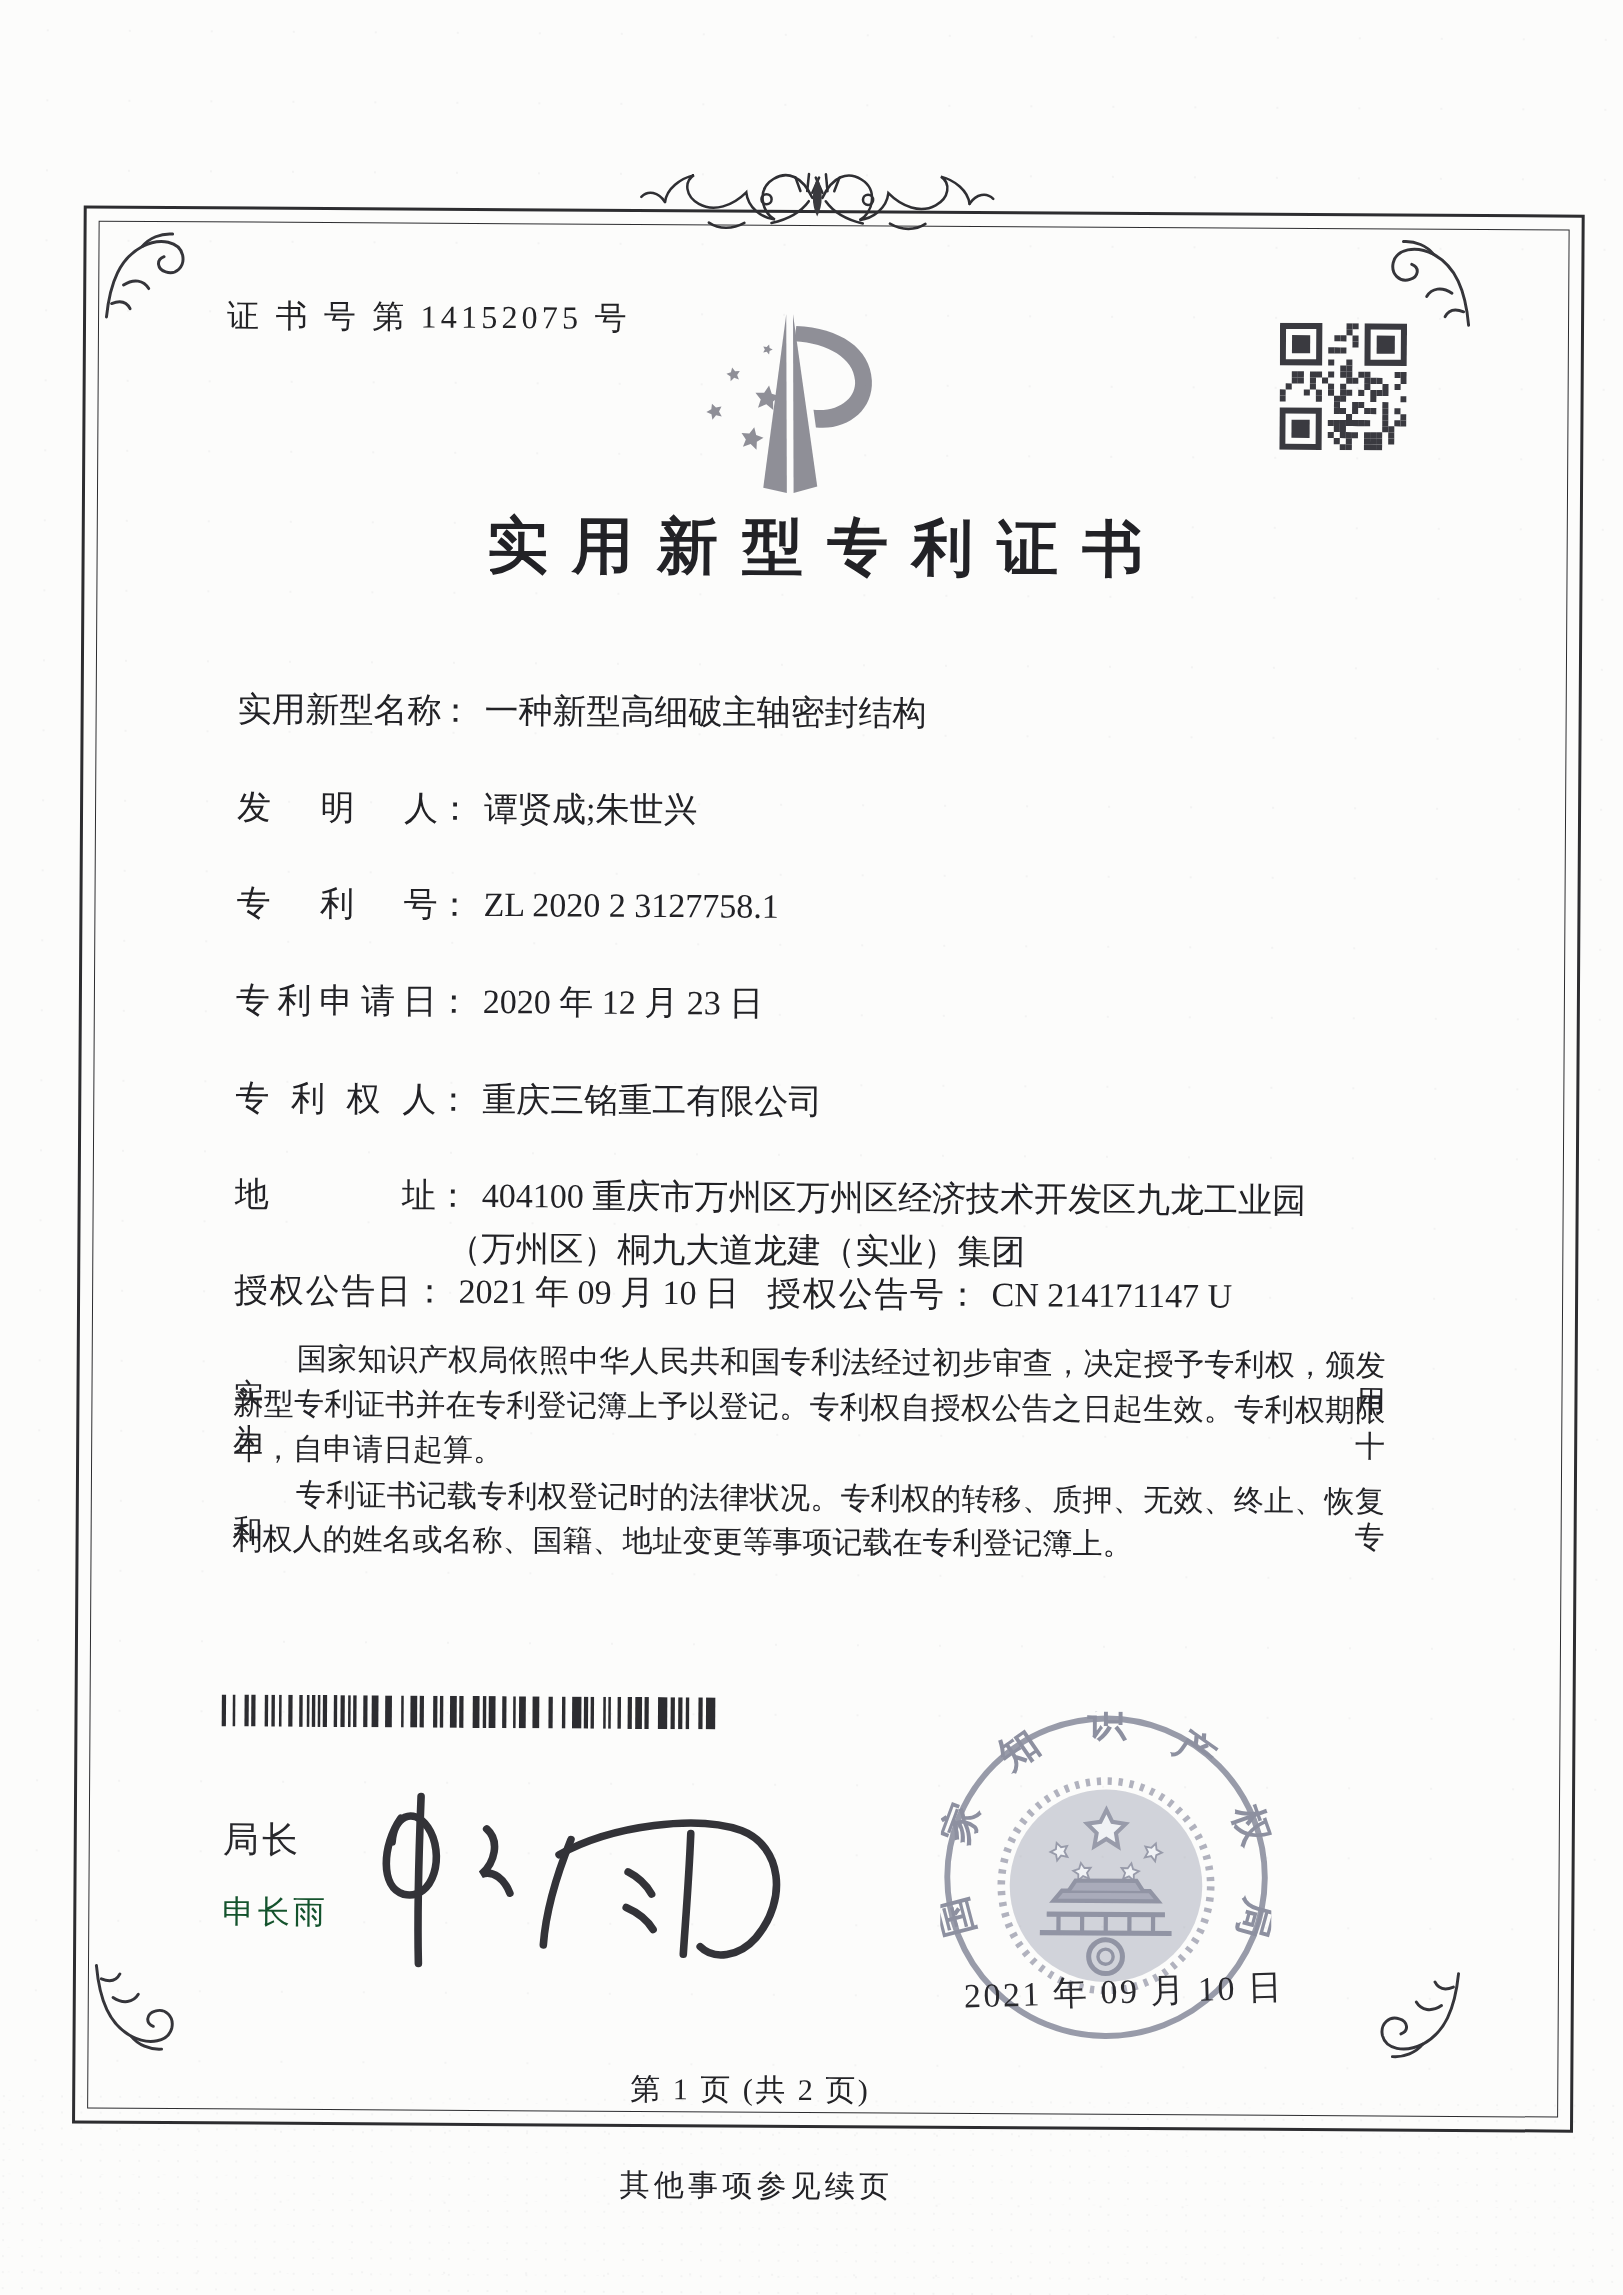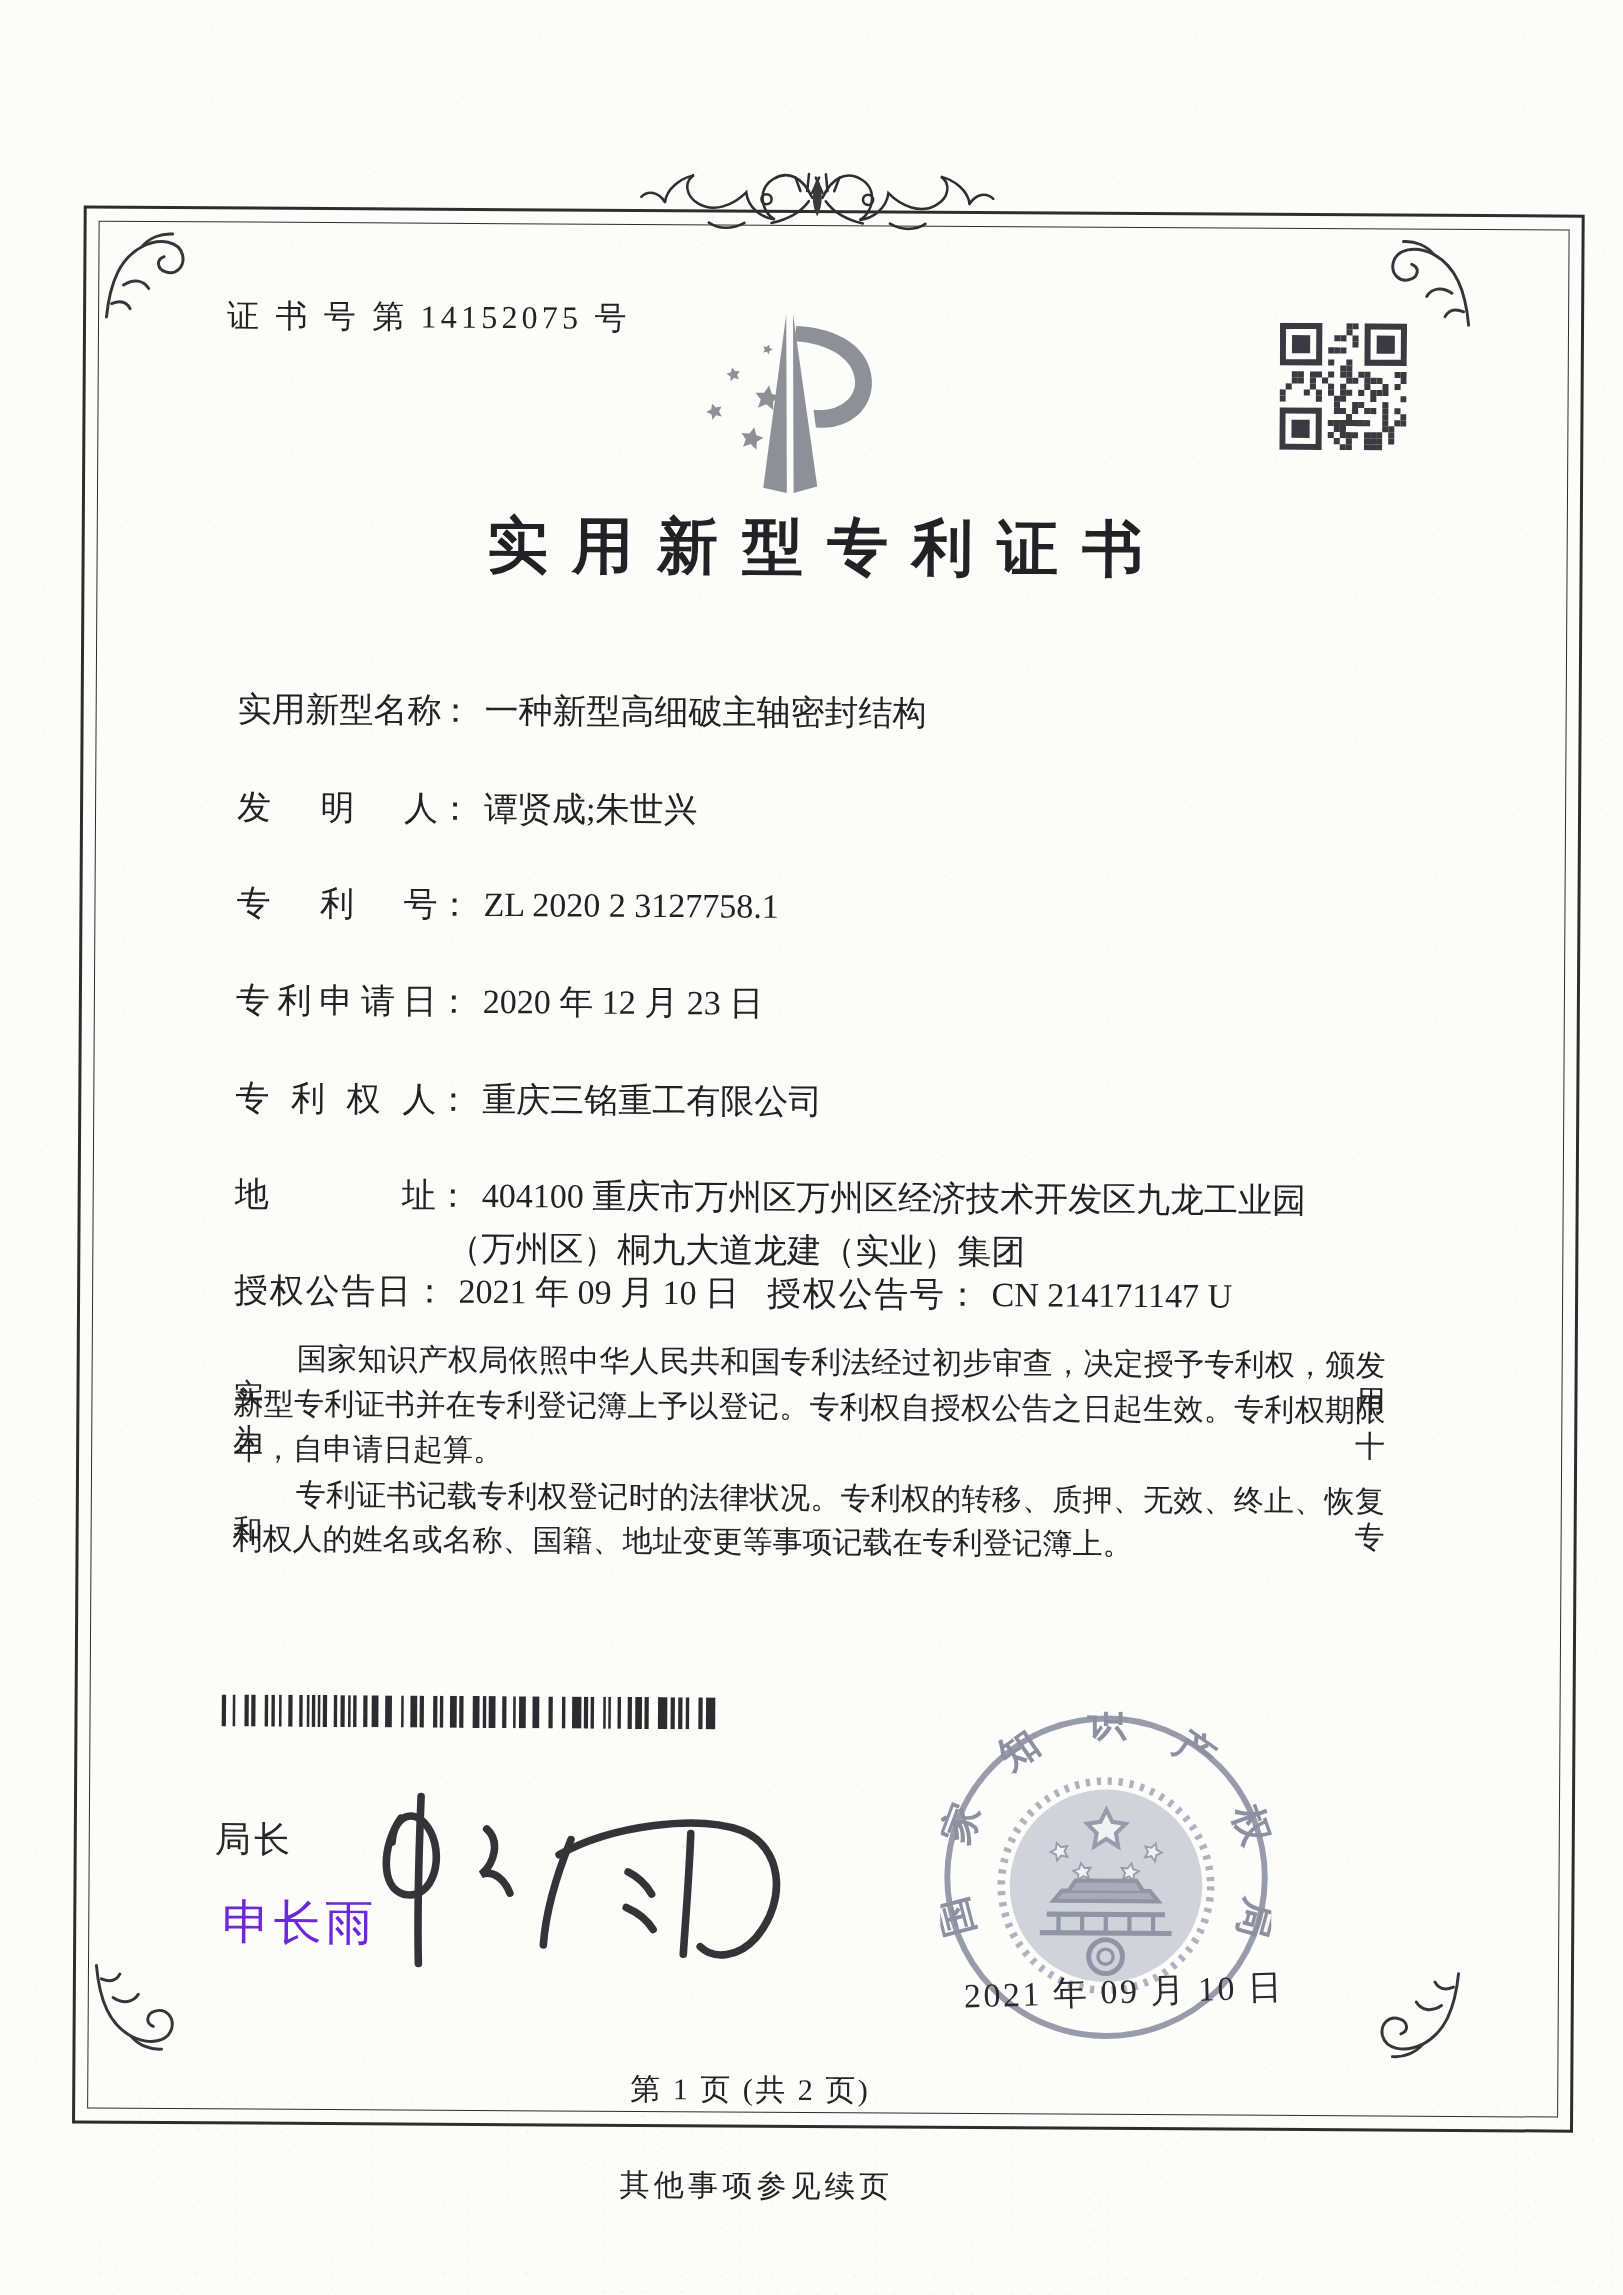--- a/index.html
+++ b/index.html
@@ -45,22 +45,22 @@
   .fvalue{margin-left:12px;}
   .addr2{position:absolute;left:448px;top:1228px;font-size:34px;white-space:nowrap;color:#222226;}
   .grantno{position:absolute;left:533px;top:0;}
   .glabel{letter-spacing:1.7px;}
 
   .bodyline{position:absolute;left:235px;width:1152px;font-size:30px;line-height:36px;white-space:nowrap;color:#232327;}
   .jfull{white-space:normal;text-align:justify;text-align-last:justify;}
   .ind{text-indent:63px;}
 
   .barcode{position:absolute;left:224px;top:1698px;}
-  .director-role{position:absolute;left:219px;top:1819px;font-size:36px;letter-spacing:3.4px;color:#28282c;}
-  .director-name{position:absolute;left:227px;top:1894px;font-size:48px;letter-spacing:3.4px;color:#6d28d9;}
+  .director-role{position:absolute;left:227px;top:1819px;font-size:36px;letter-spacing:3.4px;color:#28282c;}
+  .director-name{position:absolute;left:227px;top:1894px;font-size:32px;letter-spacing:3.4px;color:#14532d;}
   .signature{position:absolute;left:364px;top:1782px;}
 
   .seal{position:absolute;left:945px;top:1710px;}
   .seal-date{position:absolute;left:969px;top:1967px;font-size:34px;letter-spacing:2.5px;
              color:#2a2a2e;transform:rotate(-2deg);white-space:nowrap;}
 
   .page-info{position:absolute;left:636px;top:2070px;font-size:30px;letter-spacing:2.5px;color:#232327;}
   .continuation{position:absolute;left:626px;top:2166px;font-size:30px;letter-spacing:4.2px;color:#232327;}
 </style>
 </head>

